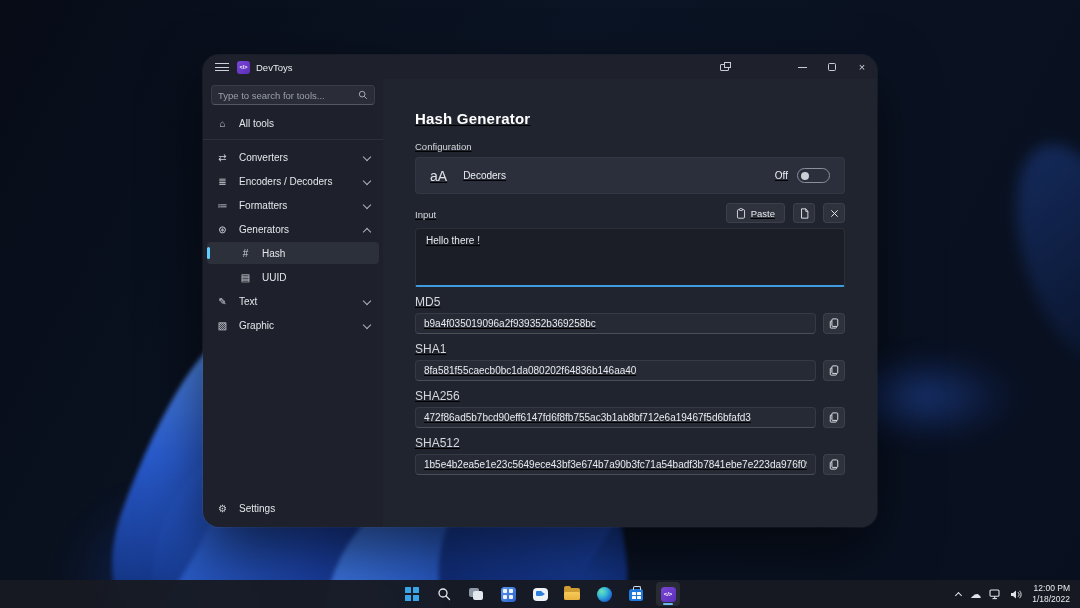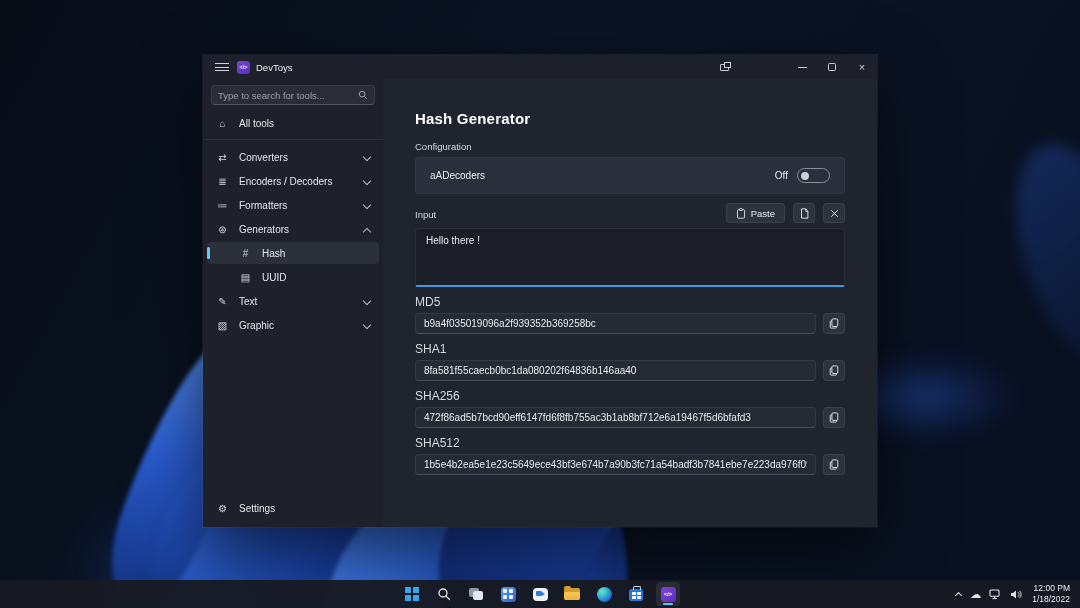--- a/index.html
+++ b/index.html
@@ -22,21 +22,21 @@
         border-radius:50% 50% 45% 55% / 70% 30% 65% 35%; }
   .p5 { left:828px; top:352px; width:190px; height:90px; filter:blur(10px);
         background:radial-gradient(ellipse at center, rgba(45,95,210,.45) 0%, rgba(20,50,140,.15) 55%, transparent 75%); }
   .p6 { left:1025px; top:140px; width:110px; height:230px; transform:rotate(-18deg); filter:blur(7px);
         background:linear-gradient(160deg, rgba(40,85,190,.4), rgba(12,30,90,.1)); border-radius:50%; }
   .p7 { left:60px; top:480px; width:260px; height:200px; filter:blur(14px);
         background:radial-gradient(ellipse at center, rgba(25,60,160,.5), transparent 70%); }
 
   
   .window { position:absolute; left:203px; top:55px; width:674px; height:472px;
-            background:#1e212b; border-radius:0; overflow:hidden;
+            background:#1e212b; border-radius:16px; overflow:hidden;
             box-shadow:0 24px 60px rgba(0,0,0,.6), 0 0 0 1px rgba(255,255,255,.07);
             display:flex; flex-direction:column; }
   .titlebar { height:24px; flex:0 0 24px; display:flex; align-items:center; padding-left:8px; color:#dfe2e6; }
   .hamburger { width:22px; height:18px; display:flex; flex-direction:column; justify-content:center; gap:2.5px; padding:0 4px; border-radius:3px; }
   .hamburger i { display:block; height:1px; background:#cfd3d9; }
   .app-logo { width:13px; height:13px; border-radius:3px; background:linear-gradient(135deg,#7a45d8,#5b2fb8);
               color:#fff; font-size:5.5px; font-weight:bold; display:flex; align-items:center; justify-content:center; margin:0 6px 0 4px; }
   .app-title { font-size:9.5px; color:#e8eaee; }
   .tb-right { margin-left:auto; display:flex; align-items:center; height:100%; }
   .tb-btn { width:30px; height:100%; display:flex; align-items:center; justify-content:center; color:#c9ccd2; font-size:10px; }
@@ -64,26 +64,26 @@
   .nav-item.selected::before { content:''; position:absolute; left:0; top:5px; width:3px; height:12px; border-radius:2px; background:#60cdff; }
   .chev { margin-left:auto; width:7px; height:7px; position:relative; }
   .chev::before { content:''; position:absolute; left:1px; top:1px; width:5px; height:5px; border-right:1px solid #aeb3bb; border-bottom:1px solid #aeb3bb; }
   .chev.down::before { transform:rotate(45deg); top:0; }
   .chev.up::before { transform:rotate(-135deg); top:3px; }
   .sidebar-divider { height:1px; background:rgba(255,255,255,.07); margin:4px 0 5px; }
   .sidebar-spacer { flex:1; }
   .settings-item { margin-bottom:8px; }
 
   
-  .main { flex:1; background:#20242f; padding:0 32px; min-width:0; }
+  .main { flex:1; background:#20242f; padding:0 32px; min-width:0;text-decoration:underline; }
   .page-title { font-size:15px; font-weight:600; color:#ffffff; padding-top:31px; letter-spacing:.2px; }
   .section-label { font-size:9.5px; color:#d4d7db; margin-top:14px; margin-bottom:5px; }
   .config-card { height:37px; background:#2b2f3b; border:1px solid rgba(255,255,255,.045); border-radius:4px;
                  display:flex; align-items:center; padding:0 14px; }
-  .aA { font-size:10px; color:#dfe2e6; margin-right:0; }
+  .aA { font-size:14px; color:#dfe2e6; margin-right:16px; }
   .config-label { font-size:10px; color:#eceef1; }
   .toggle-wrap { margin-left:auto; display:flex; align-items:center; gap:9px; }
   .toggle-state { font-size:10px; color:#eceef1; }
   .toggle { width:33px; height:15px; border:1px solid #8a8f98; border-radius:999px; position:relative; background:transparent; }
   .toggle .knob { position:absolute; left:3px; top:2.5px; width:8px; height:8px; border-radius:50%; background:#ccd0d6; }
 
   .input-header { display:flex; align-items:flex-end; margin-top:9px; margin-bottom:5px; }
   .input-label { font-size:9.5px; color:#d4d7db; padding-bottom:3px; }
   .input-actions { margin-left:auto; display:flex; gap:8px; }
   .btn { height:20px; background:#2e323d; border:1px solid rgba(255,255,255,.07); border-radius:4px;

